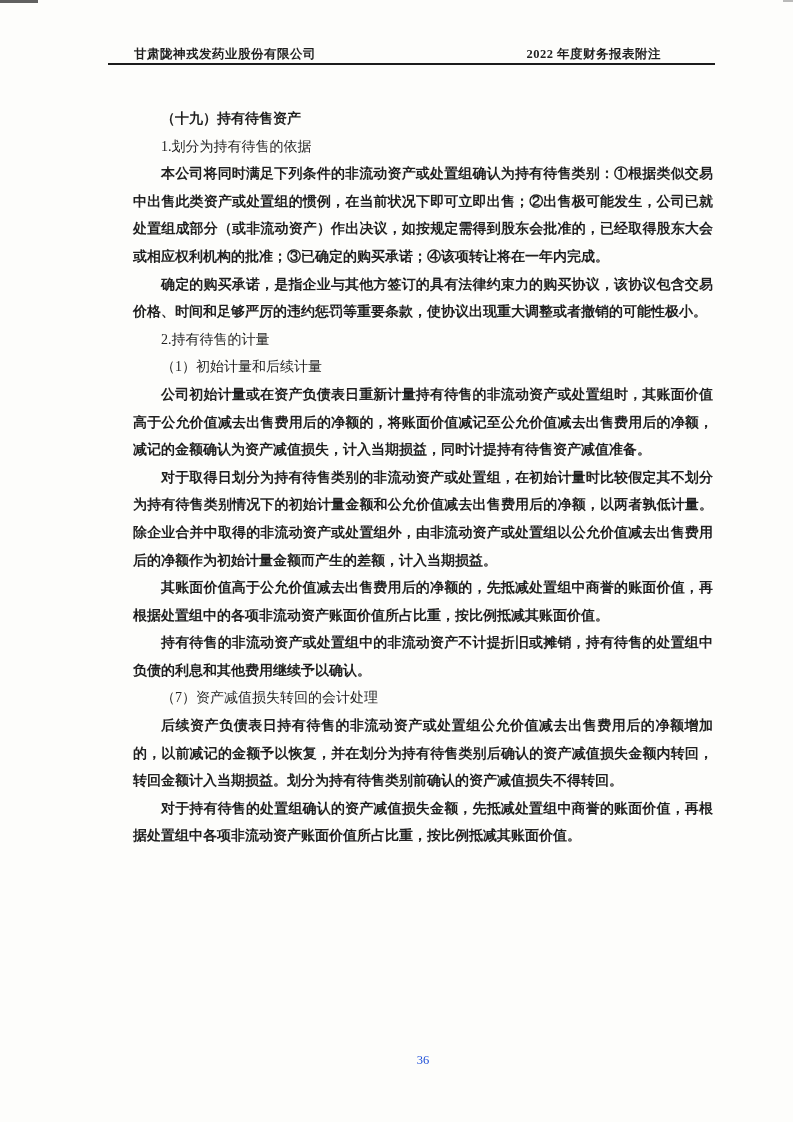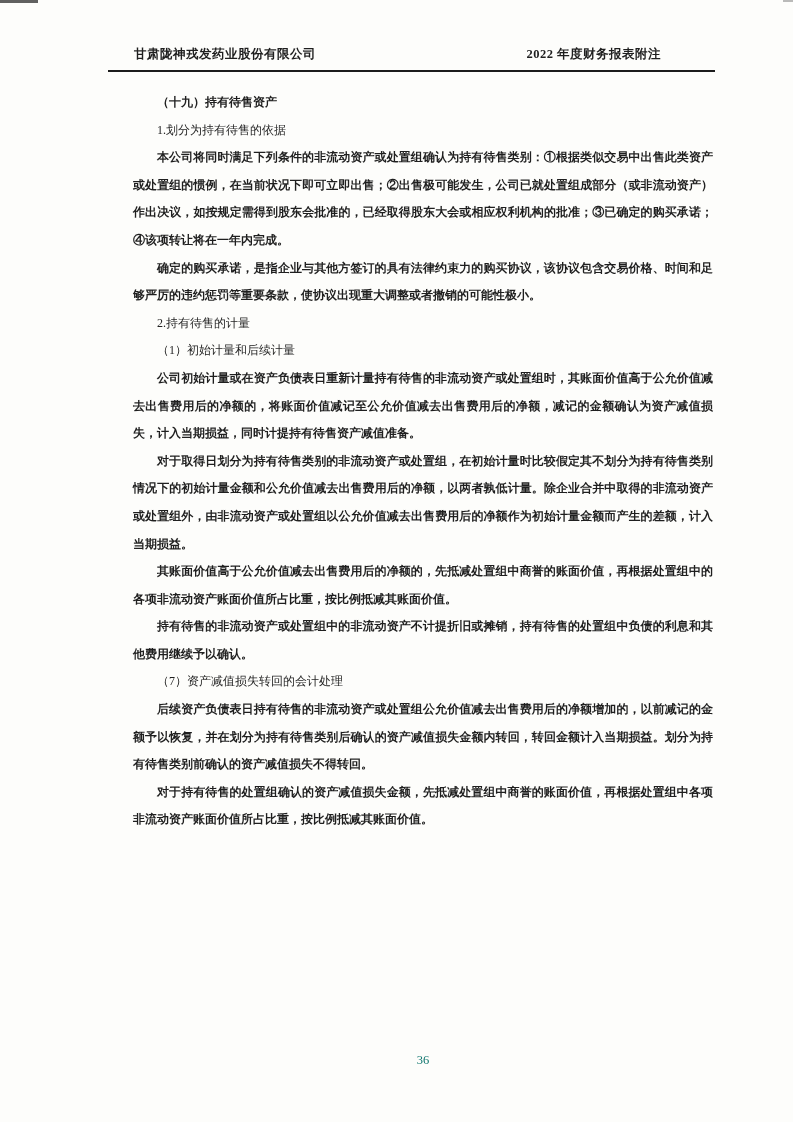--- a/index.html
+++ b/index.html
@@ -22,40 +22,40 @@
   }
   .scan-mark-corner {
     position:absolute; top:0; right:0; width:10px; height:2px;
     background:#777; opacity:.5;
   }
 
   .header {
     position:absolute; top:46px; left:108px; right:78px;
     display:flex; justify-content:space-between; align-items:flex-end;
     border-bottom:2px solid #1c1c1c;
-    padding-bottom:7px;
+    padding-bottom:0;
     font-size:12.5px; font-weight:bold; letter-spacing:.5px;
     white-space:nowrap;
   }
   .header .company { padding-left:26px; }
   .header .report  { padding-right:54px; }
 
   .content {
-    position:absolute; top:89px; left:133px; width:580px;
-    font-size:12px; line-height:27.6px;
+    position:absolute; top:105px; left:133px; width:580px;
+    font-size:14px; line-height:27.6px;
     text-align:justify; text-justify:inter-ideograph;
   }
   .content p { margin:0; }
   .blk-title   { font-weight:bold; text-indent:2em; }
   .blk-subhead { text-indent:2em; }
   .blk-para    { text-indent:2em;font-weight:bold; }
 
   .footer {
     position:absolute; left:133px; width:580px; bottom:54px;
-    text-align:center; font-size:12.5px; color:#0f766e;
+    text-align:center; font-size:12.5px; color:#1d4ed8;
   }
 </style>
 </head>
 <body>
 
 <div class="page">
 
   <div class="scan-mark-top"></div>
   <div class="scan-mark-corner"></div>
 

